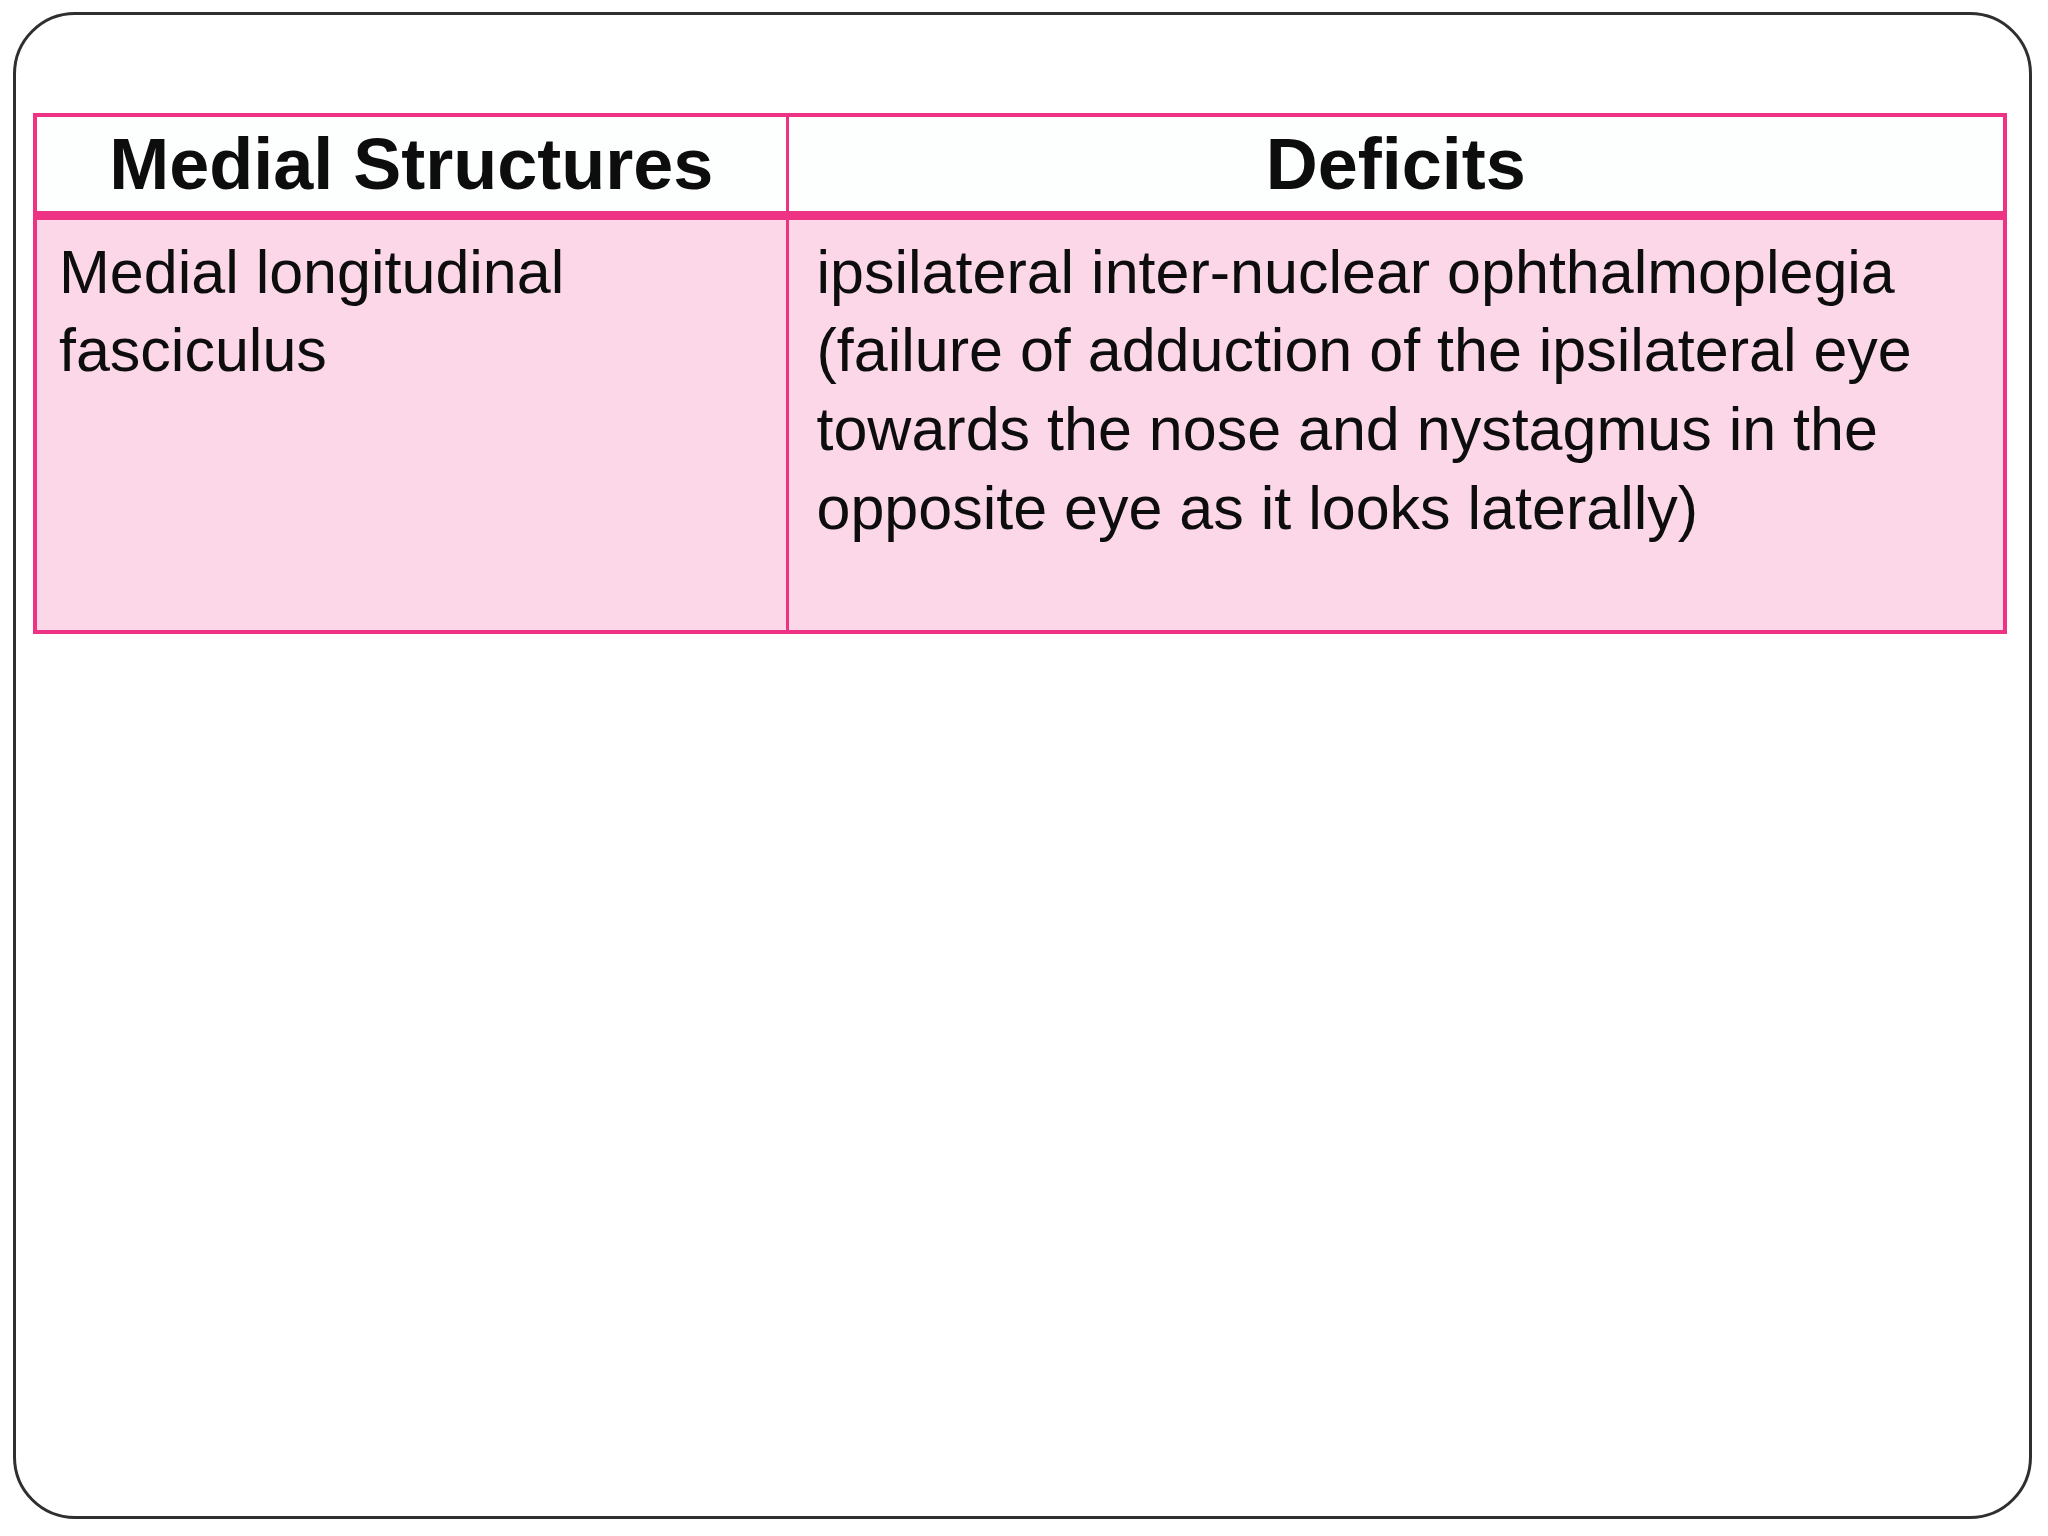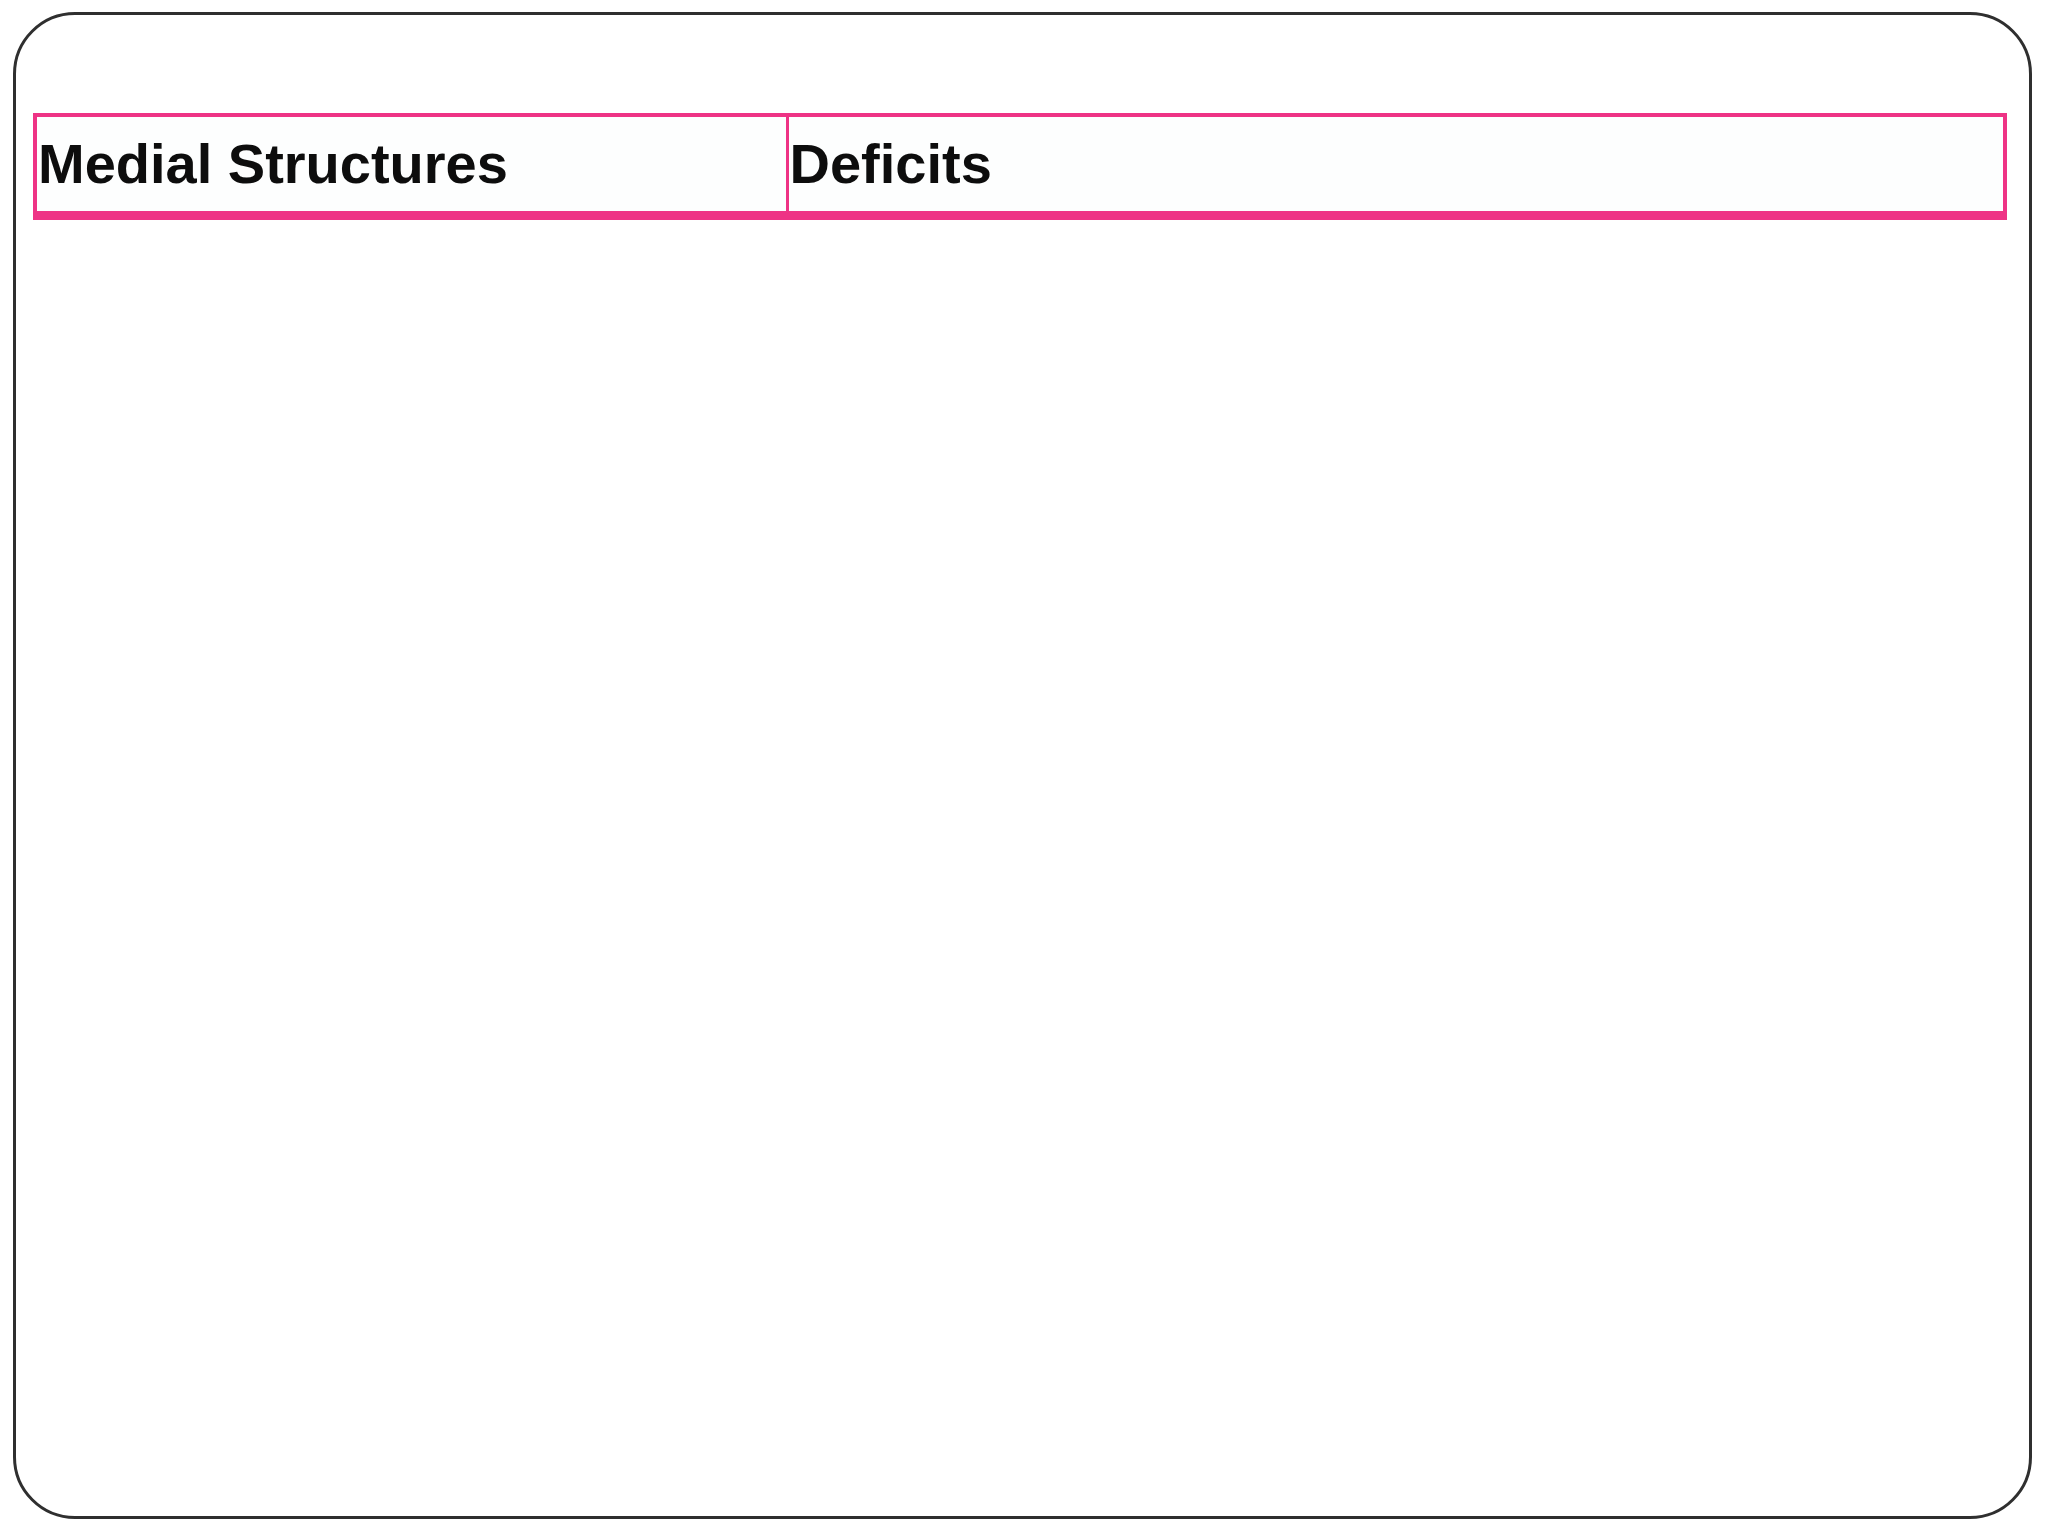--- a/index.html
+++ b/index.html
@@ -38,23 +38,23 @@
   col.col-structures { width: 752px; }
   col.col-deficits   { width: 1218px; }
 
   th, td {
     border: 3px solid var(--accent-pink, #ee3385);
     box-sizing: border-box;
   }
   thead th {
     height: 100px;
     background: var(--row-white, #fdfefe);
-    font-size: 56px;
+    font-size: 72px;
     font-weight: bold;
-    text-align: left;
+    text-align: center;
     vertical-align: middle;
     border-bottom: 9px solid var(--accent-pink, #ee3385);
     letter-spacing: 0px;
   }
   tbody td {
     font-size: 61px;
     line-height: 1.29;
     vertical-align: top;
     padding: 13px 24px 0 22px;
     font-weight: 400;
@@ -79,14 +79,18 @@
     <col class="col-structures">
     <col class="col-deficits">
   </colgroup>
   <thead>
     <tr>
       <th>Medial Structures</th>
       <th>Deficits</th>
     </tr>
   </thead>
   <tbody>
+    <tr class="row-pink r3">
+      <td class="structure-cell">Medial longitudinal fasciculus</td>
+      <td class="deficit-cell">ipsilateral inter-nuclear ophthalmoplegia (failure of adduction of the ipsilateral eye towards the nose and nystagmus in the opposite eye as it looks laterally)</td>
+    </tr>
   </tbody>
 </table>
 
 </body></html>

